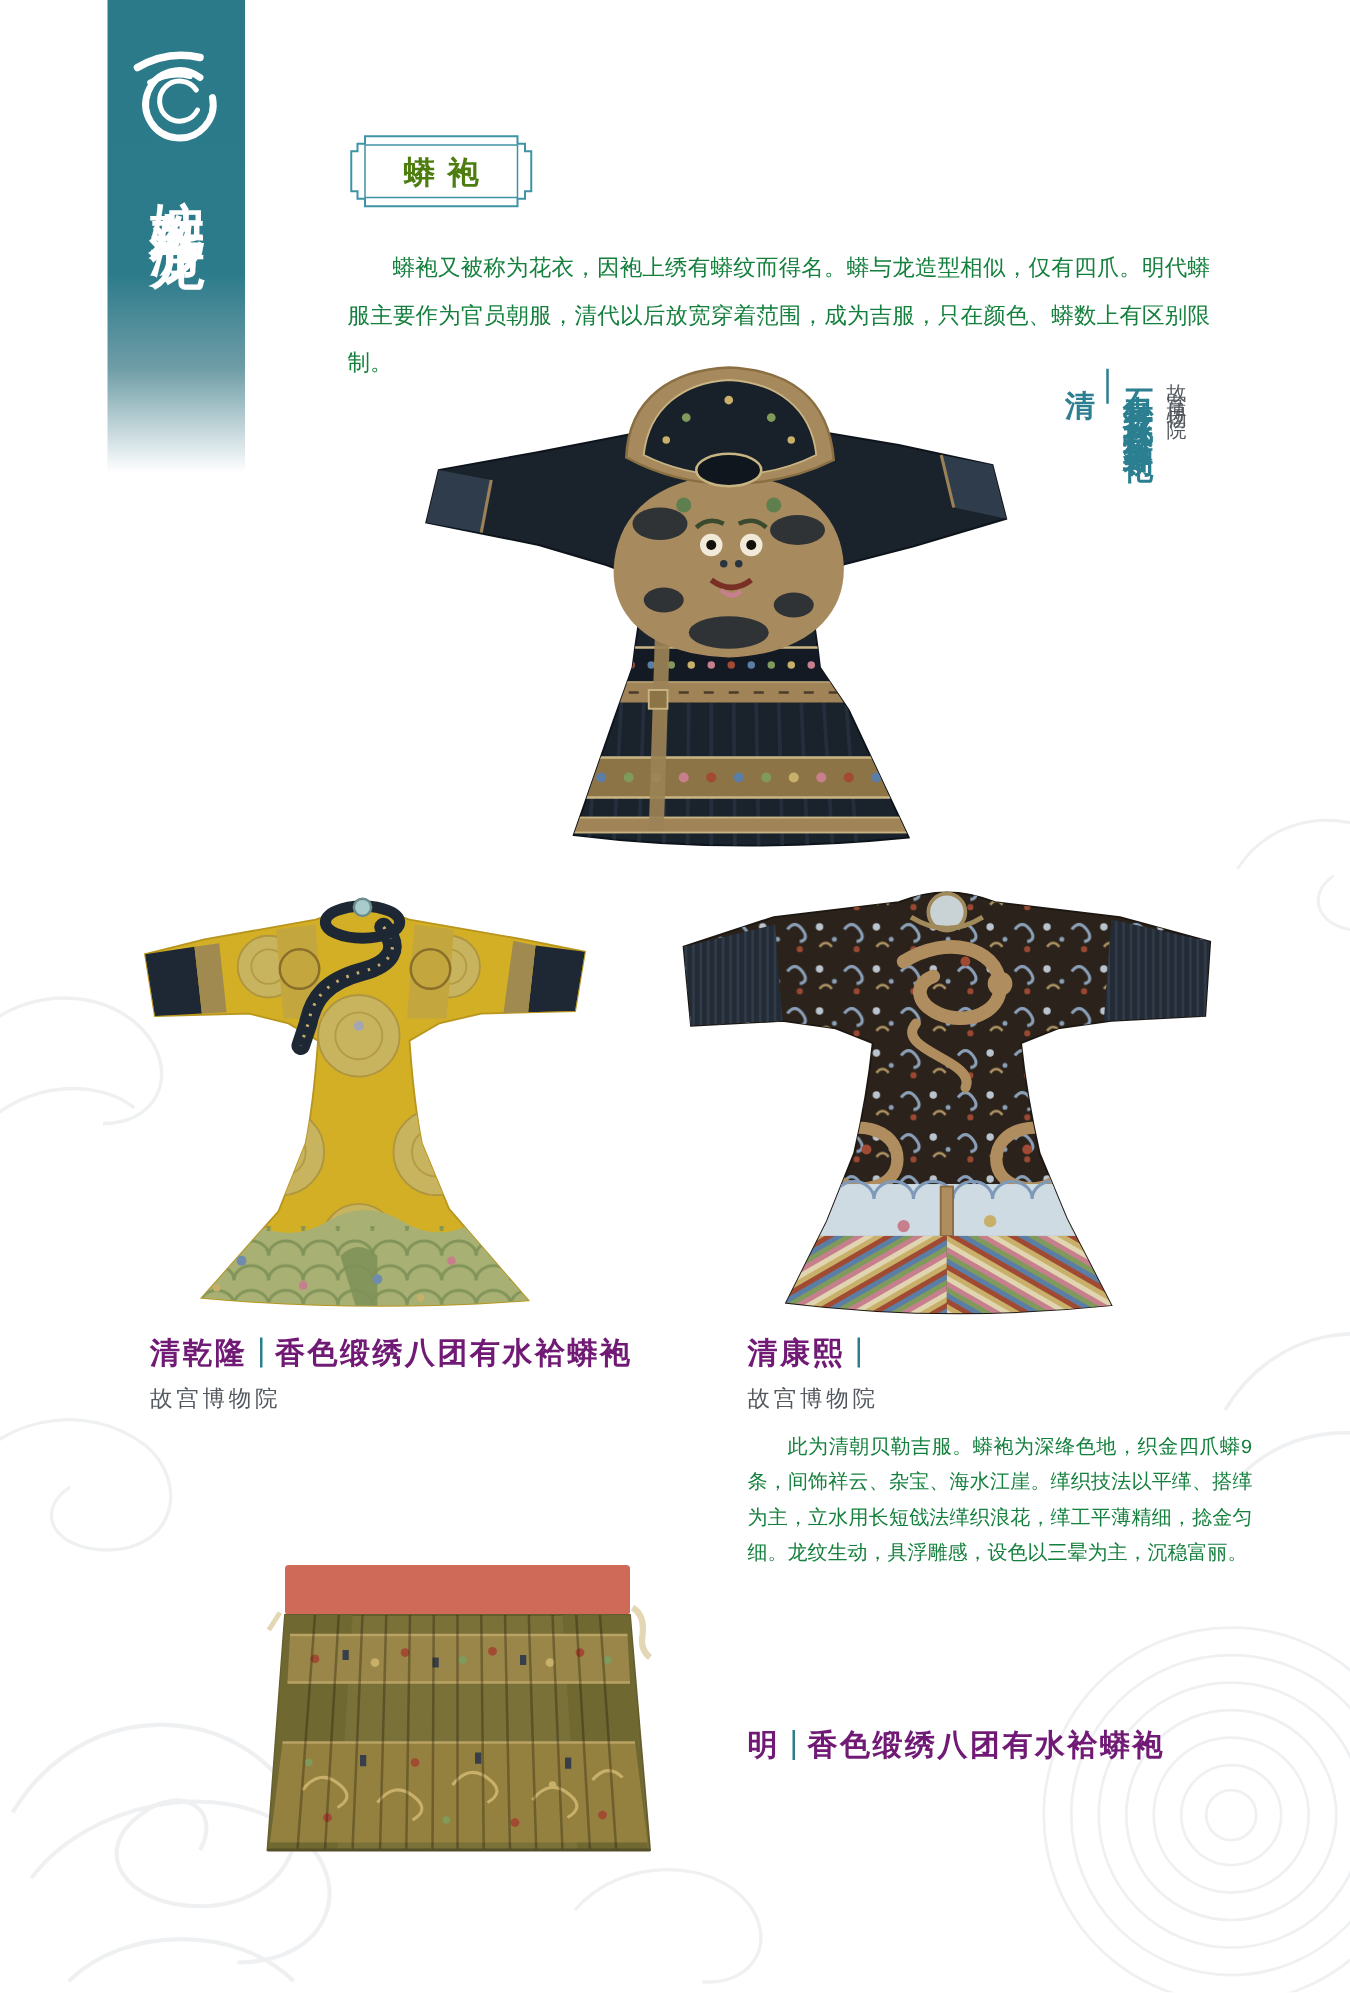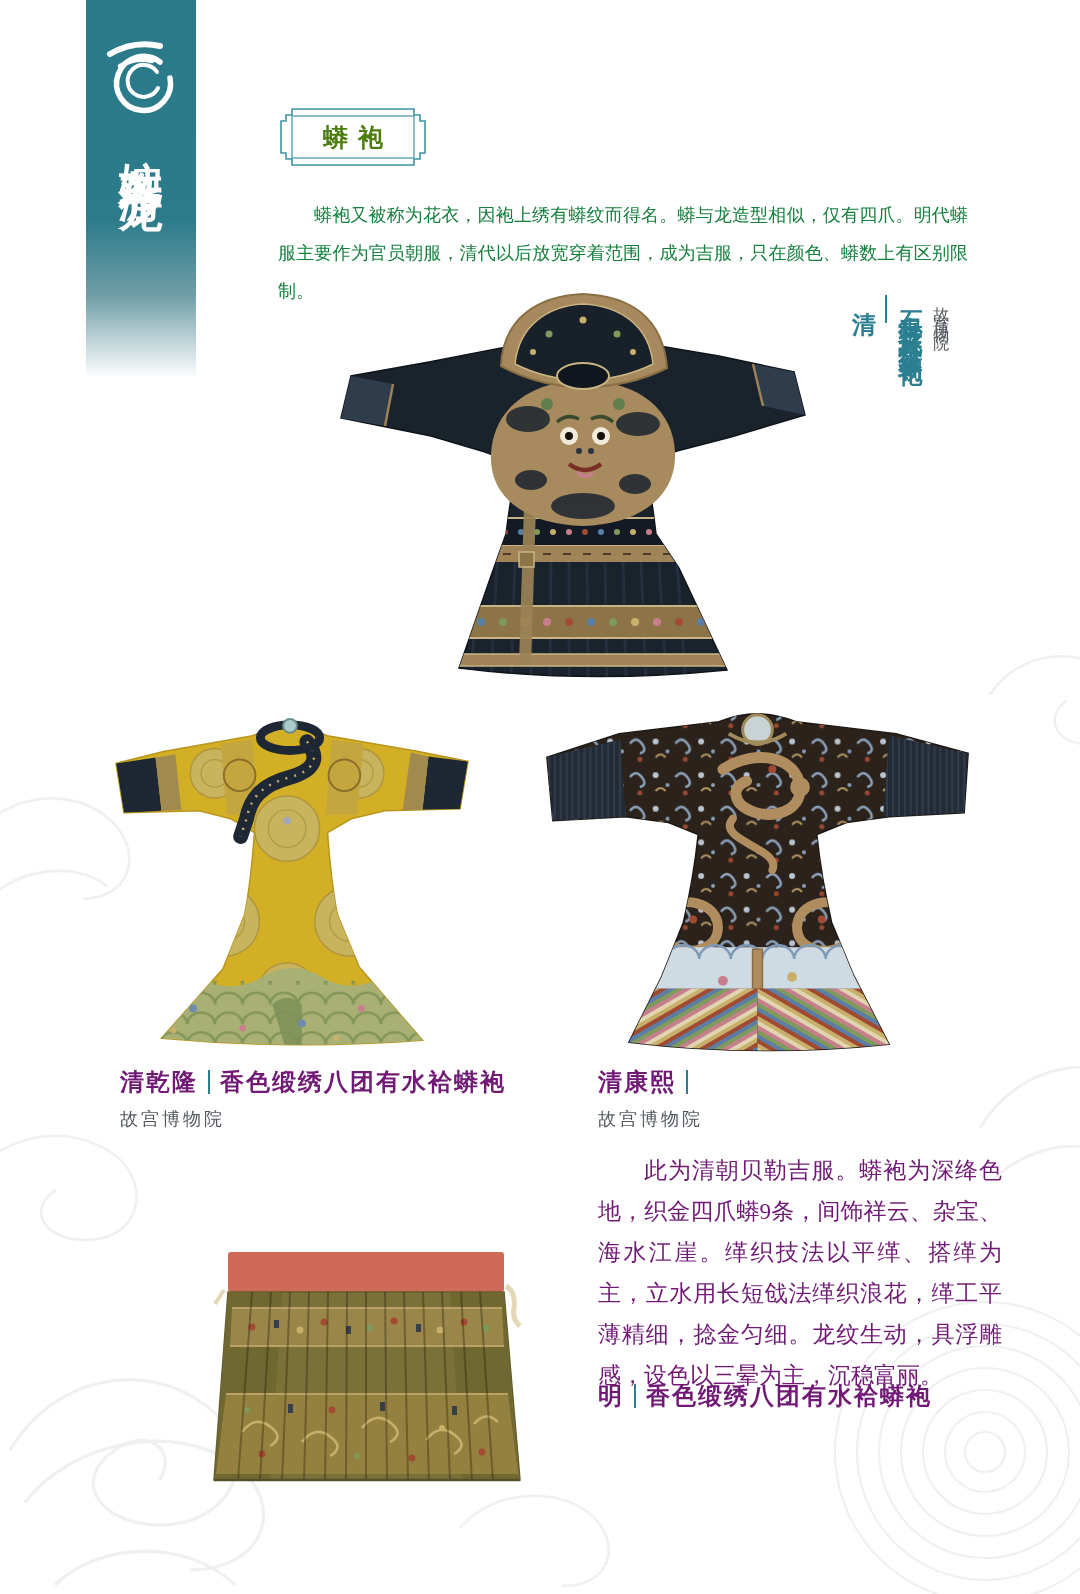--- a/index.html
+++ b/index.html
@@ -38,23 +38,23 @@
             font-size:16px;letter-spacing:7px;line-height:1.1;margin-top:2px;
             font-family:"DejaVu Serif","Liberation Serif",serif;}
   
   .caption{position:absolute;}
   .caption .cap-title{color:#701a75;font-size:24px;font-weight:bold;letter-spacing:2px;
             display:flex;align-items:center;}
   .caption .hdivider{display:inline-block;width:2px;height:24px;background:#2b7f90;margin:0 10px;}
   .caption .cap-museum{color:#53585e;font-size:18px;letter-spacing:3px;margin-top:9px;
             font-family:"DejaVu Serif","Liberation Serif",serif;}
   
-  .desc{position:absolute;left:598px;top:1128px;width:404px;font-size:23px;line-height:1.78;
-        color:#701a75;text-align:justify;text-indent:2em;word-break:break-all;
-        font-family:Liberation Serif, serif;}
+  .desc{position:absolute;left:598px;top:1128px;width:404px;font-size:16px;line-height:1.78;
+        color:#15803d;text-align:justify;text-indent:2em;word-break:break-all;
+        font-family:Liberation Mono, monospace;}
 </style>
 </head>
 <body>
 
 <div class="page">
 
   <svg class="watermark" viewBox="0 0 1080 1594">
     <g stroke="#eef0f2" stroke-width="2.2" fill="none">
       <circle cx="985" cy="1452" r="150"></circle>
         <circle cx="985" cy="1452" r="128"></circle>

